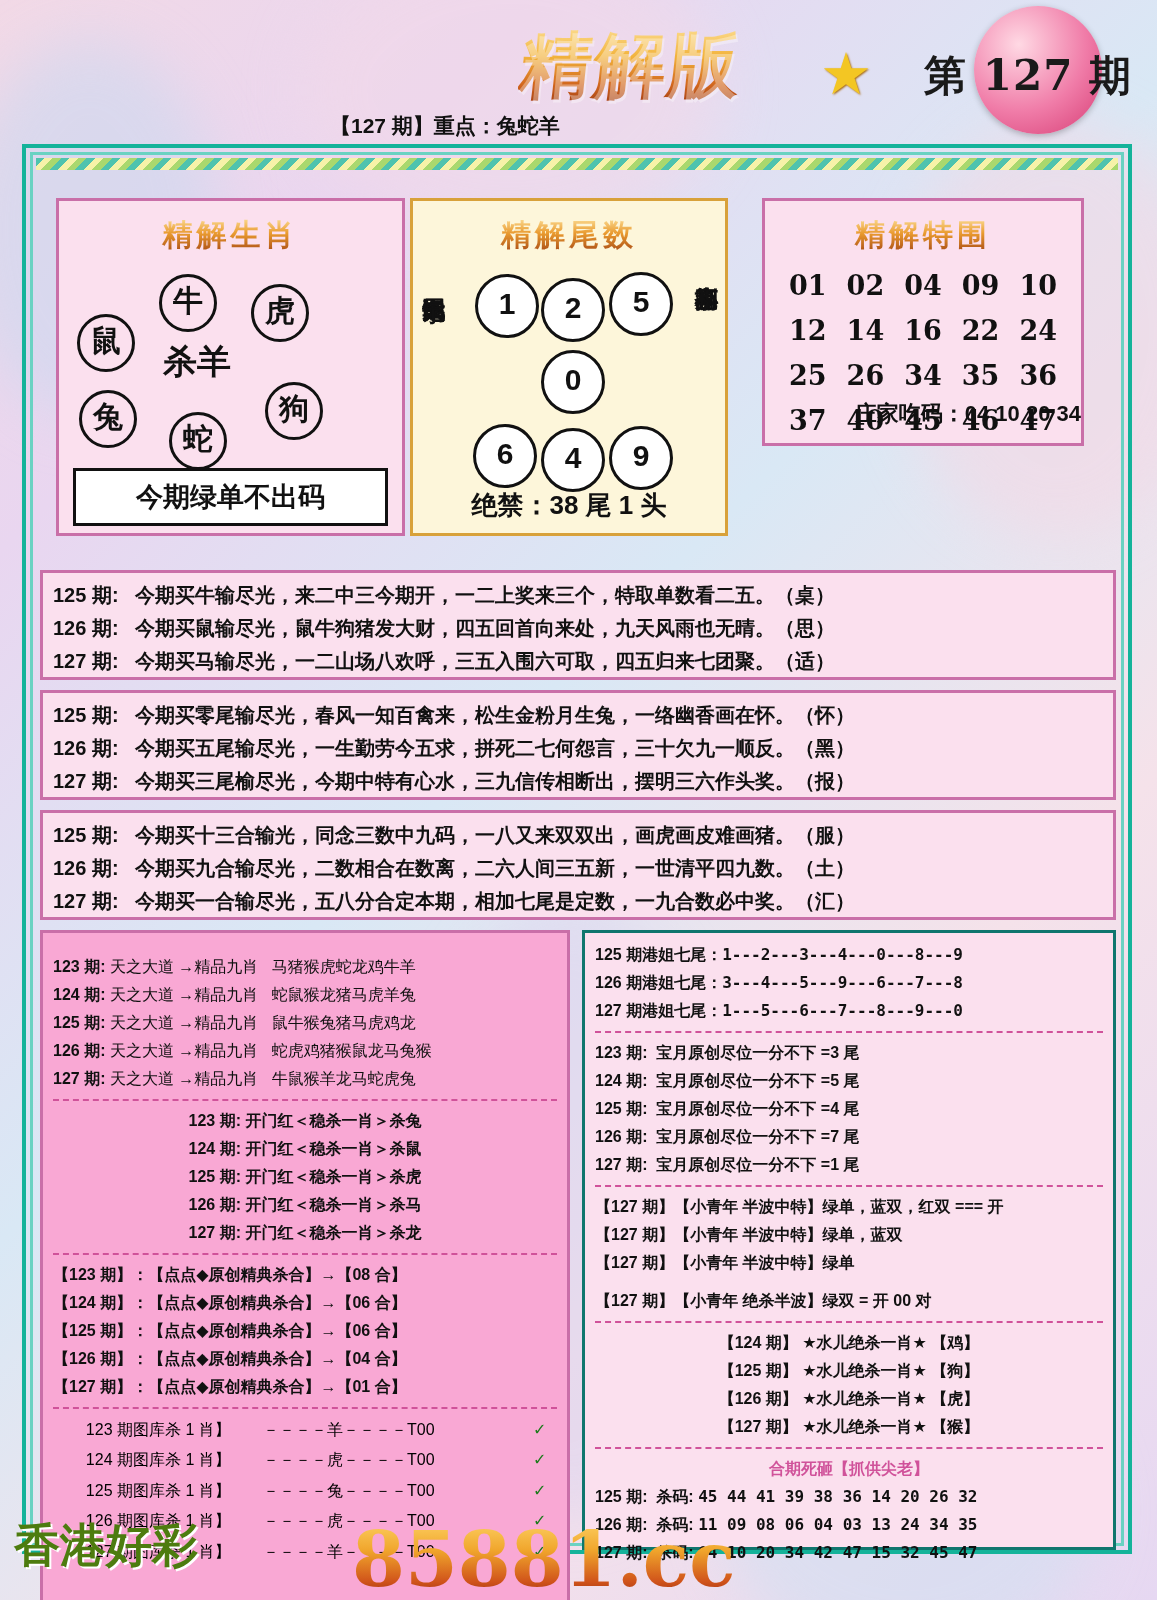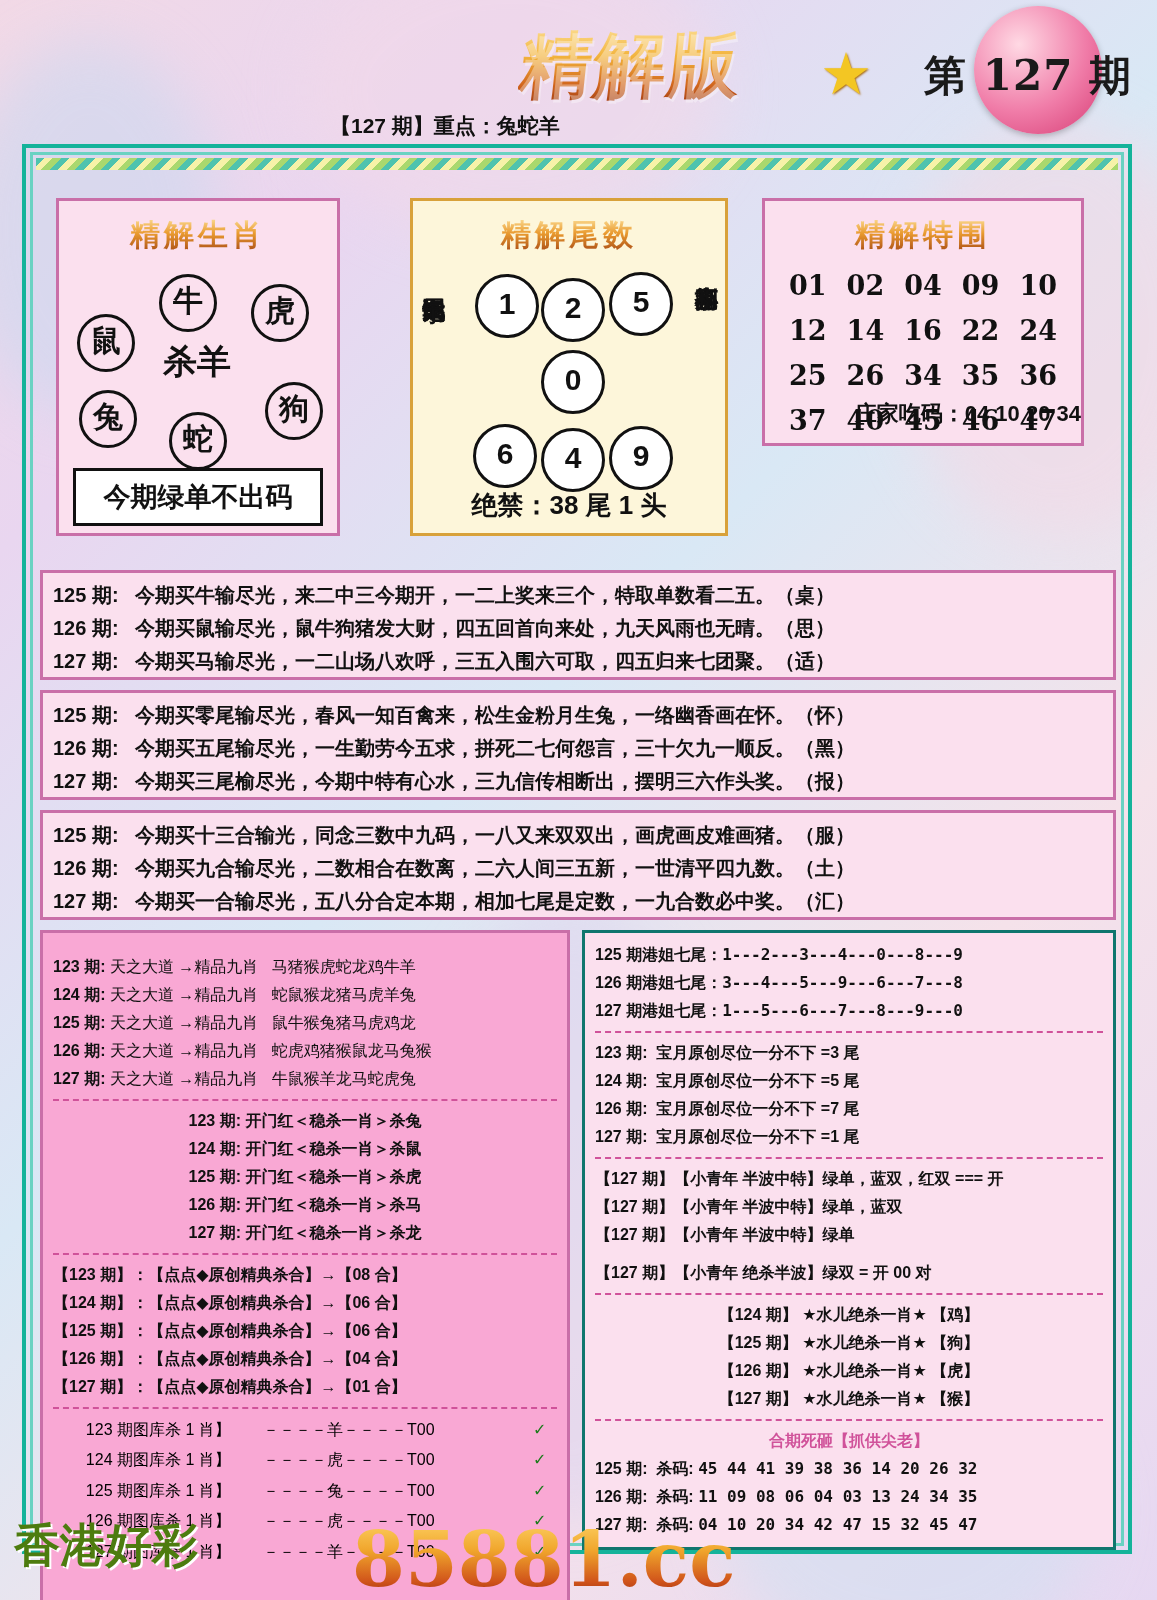--- a/index.html
+++ b/index.html
@@ -38,21 +38,21 @@
   
   .frame{position:absolute;left:22px;top:144px;width:1110px;height:1410px;
     border:4px solid #14b39a;background:rgba(255,255,255,0.0);box-sizing:border-box;}
   .frame-inner{position:absolute;left:4px;top:4px;right:4px;bottom:4px;border:3px solid #6ad2c2;}
   .zigzag{position:absolute;left:10px;top:10px;right:10px;height:12px;
     background:repeating-linear-gradient(135deg,#4fc3ae 0 6px,#f6f2a8 6px 12px,#a9d86e 12px 18px);}
 
   
   .panels{position:absolute;left:40px;top:188px;width:1076px;height:360px;}
   .panel{position:absolute;border:3px solid #c96fa8;background:#fbe0ee;box-sizing:border-box;}
-  .p1{left:16px;top:10px;width:284px;height:338px;}
+  .p1{left:16px;top:10px;width:349px;height:338px;}
   .p2{left:370px;top:10px;width:318px;height:338px;background:#fdf6da;border-color:#d8a13a;}
   .p3{left:722px;top:10px;width:322px;height:248px;}
   .panel-title{
     text-align:center;margin-top:14px;font-size:30px;font-weight:bold;
     font-family:"DejaVu Serif","Liberation Serif",serif;letter-spacing:4px;
     background:linear-gradient(180deg,#ffe9a8 0%,#e99a2f 45%,#9c3c10 100%);
     -webkit-background-clip:text;background-clip:text;color:transparent;
   }
   .zodiac-wrap{position:relative;height:200px;margin-top:6px;}
   .zd{position:absolute;font-size:30px;font-weight:bold;color:#111;
@@ -290,20 +290,21 @@
 
 <div class="rcol">
   <div class="sm bold"><span>125 期港姐七尾：</span><span class="mono">1---2---3---4---0---8---9</span></div>
   <div class="sm bold"><span>126 期港姐七尾：</span><span class="mono">3---4---5---9---6---7---8</span></div>
   <div class="sm bold"><span>127 期港姐七尾：</span><span class="mono">1---5---6---7---8---9---0</span></div>
 
   <div class="dash"></div>
 
   <div class="sm bold"><span>123 期:</span>&nbsp;&nbsp;<span>宝月原创尽位一分不下 =3 尾</span></div>
   <div class="sm bold"><span>124 期:</span>&nbsp;&nbsp;<span>宝月原创尽位一分不下 =5 尾</span></div>
+  <div class="sm bold"><span>125 期:</span>&nbsp;&nbsp;<span>宝月原创尽位一分不下 =4 尾</span></div>
   <div class="sm bold"><span>126 期:</span>&nbsp;&nbsp;<span>宝月原创尽位一分不下 =7 尾</span></div>
   <div class="sm bold"><span>127 期:</span>&nbsp;&nbsp;<span>宝月原创尽位一分不下 =1 尾</span></div>
 
   <div class="dash"></div>
 
   <div class="sm bold">【127 期】【小青年  半波中特】绿单，蓝双，红双 === 开</div>
   <div class="sm bold">【127 期】【小青年  半波中特】绿单，蓝双</div>
   <div class="sm bold">【127 期】【小青年  半波中特】绿单</div>
   <div style="height:10px"></div>
   <div class="sm bold">【127 期】【小青年  绝杀半波】绿双 = 开 00 对</div>

